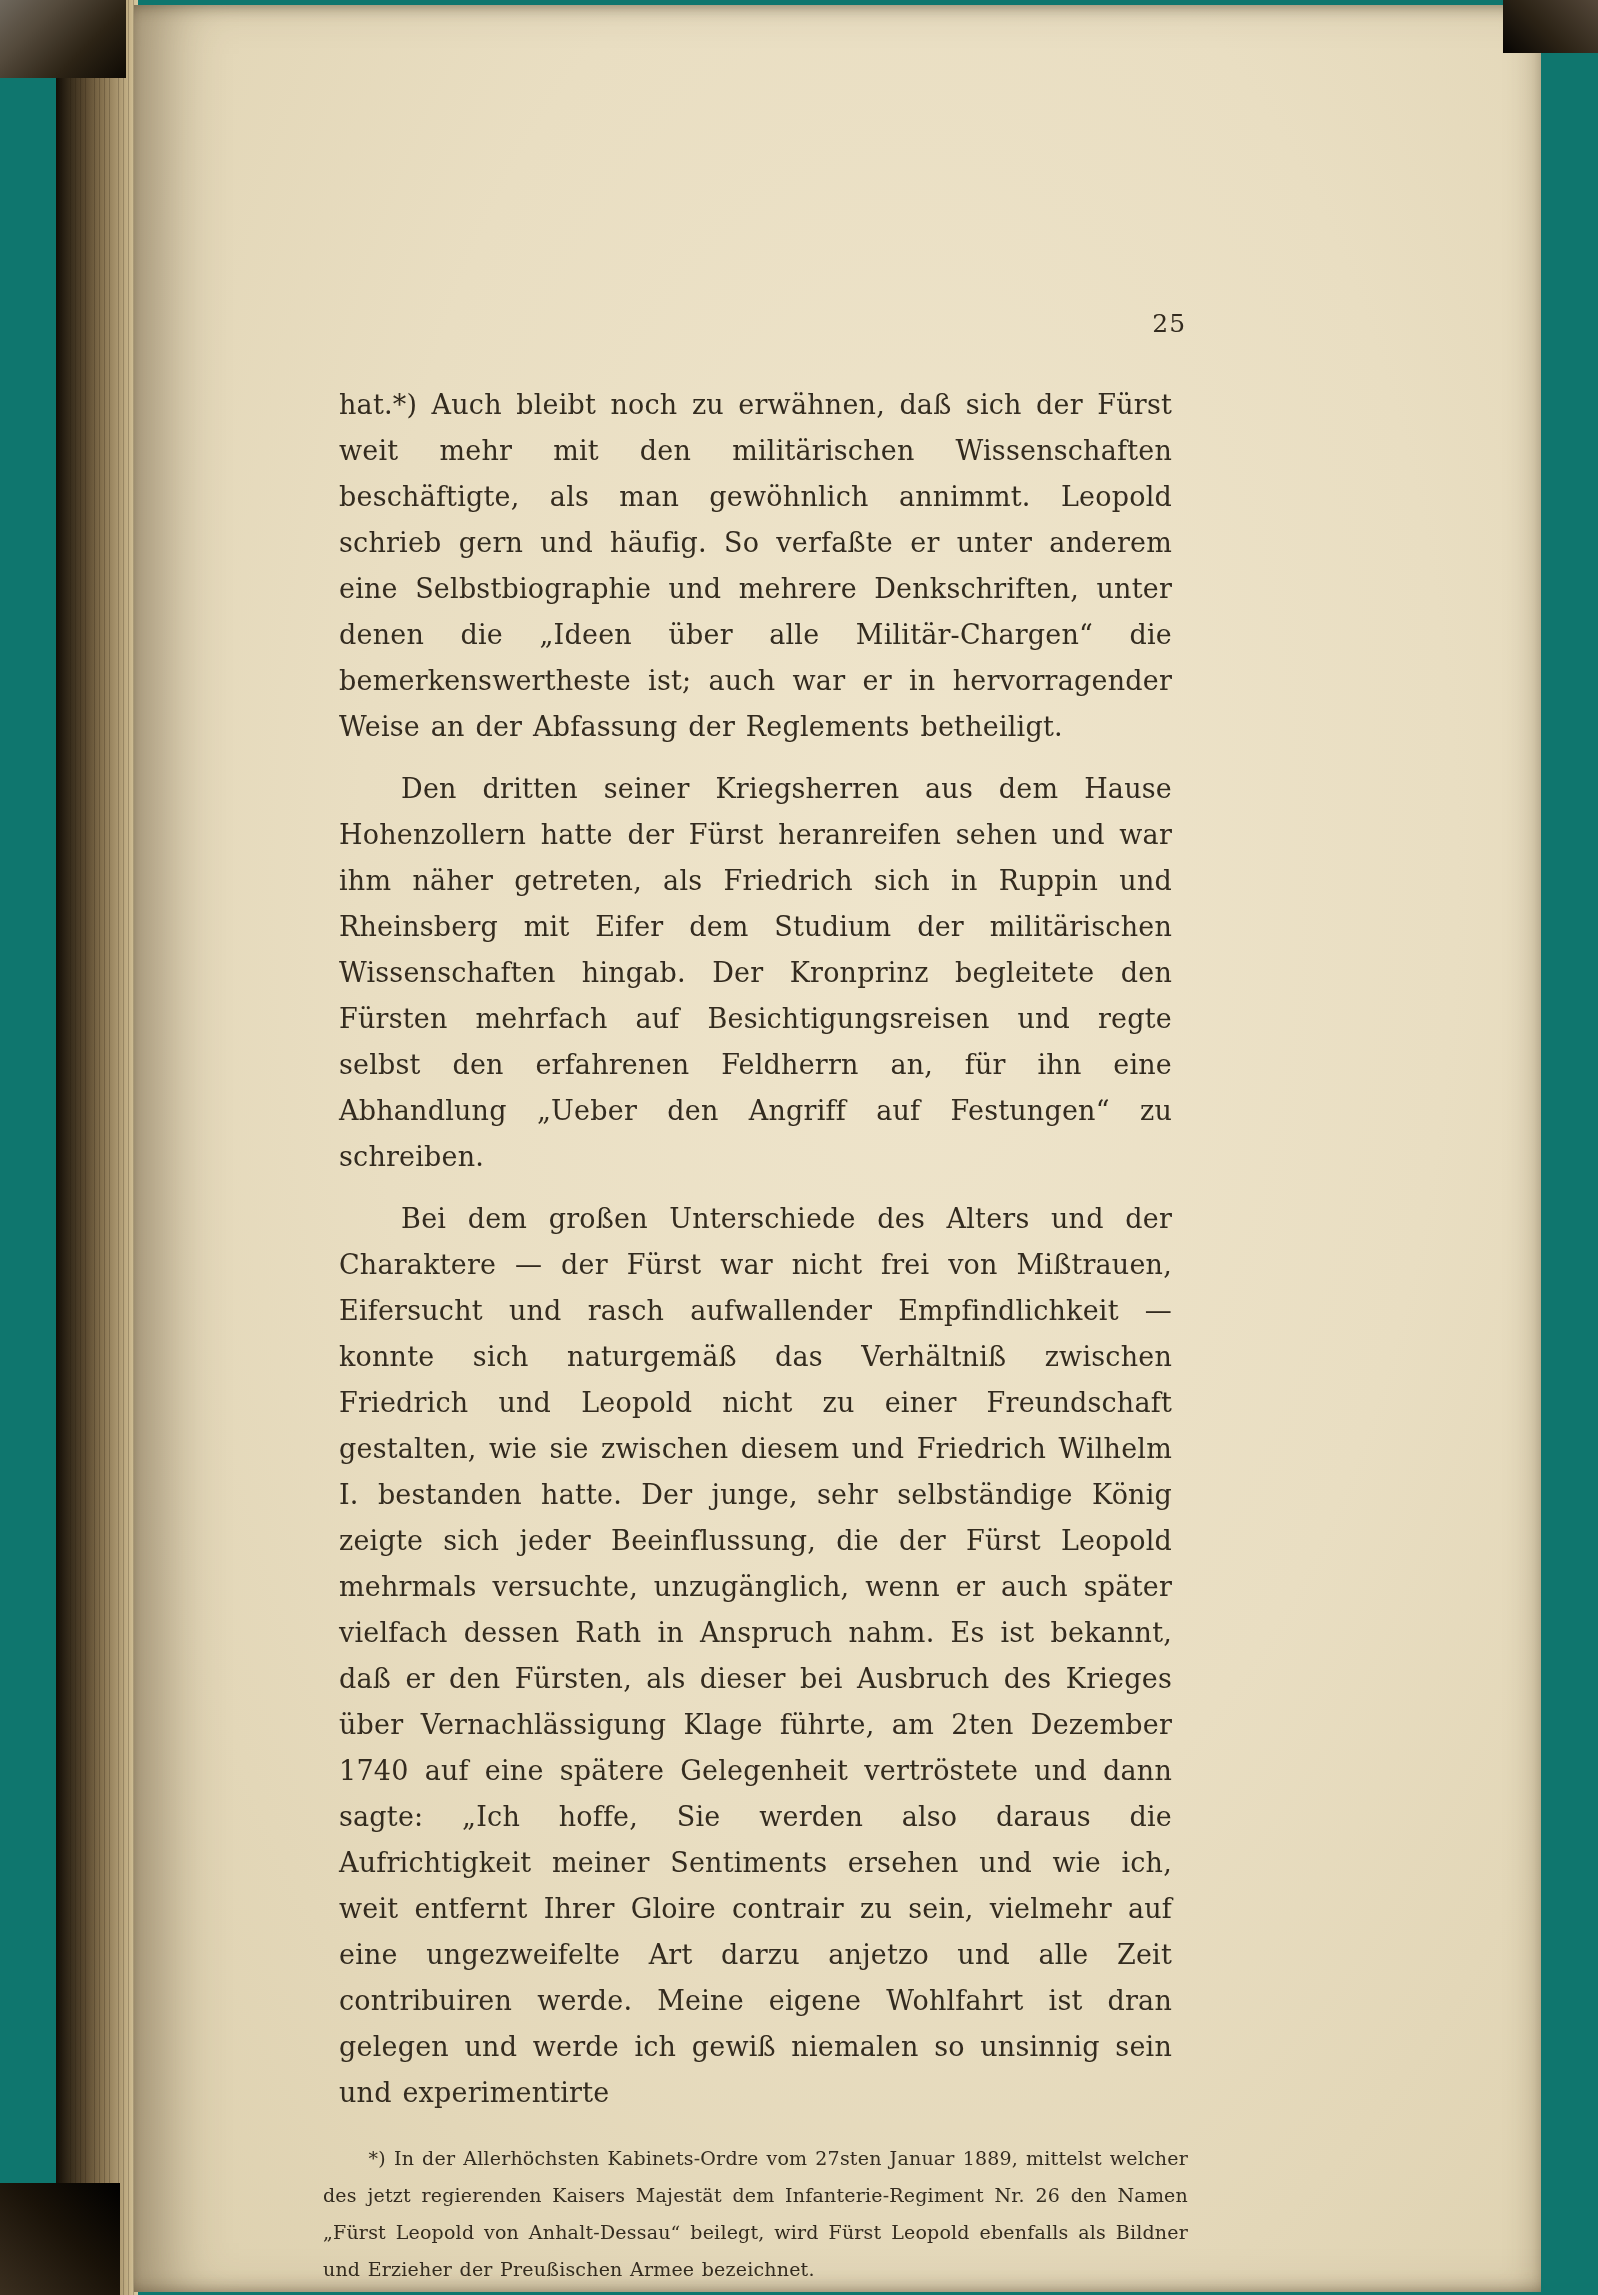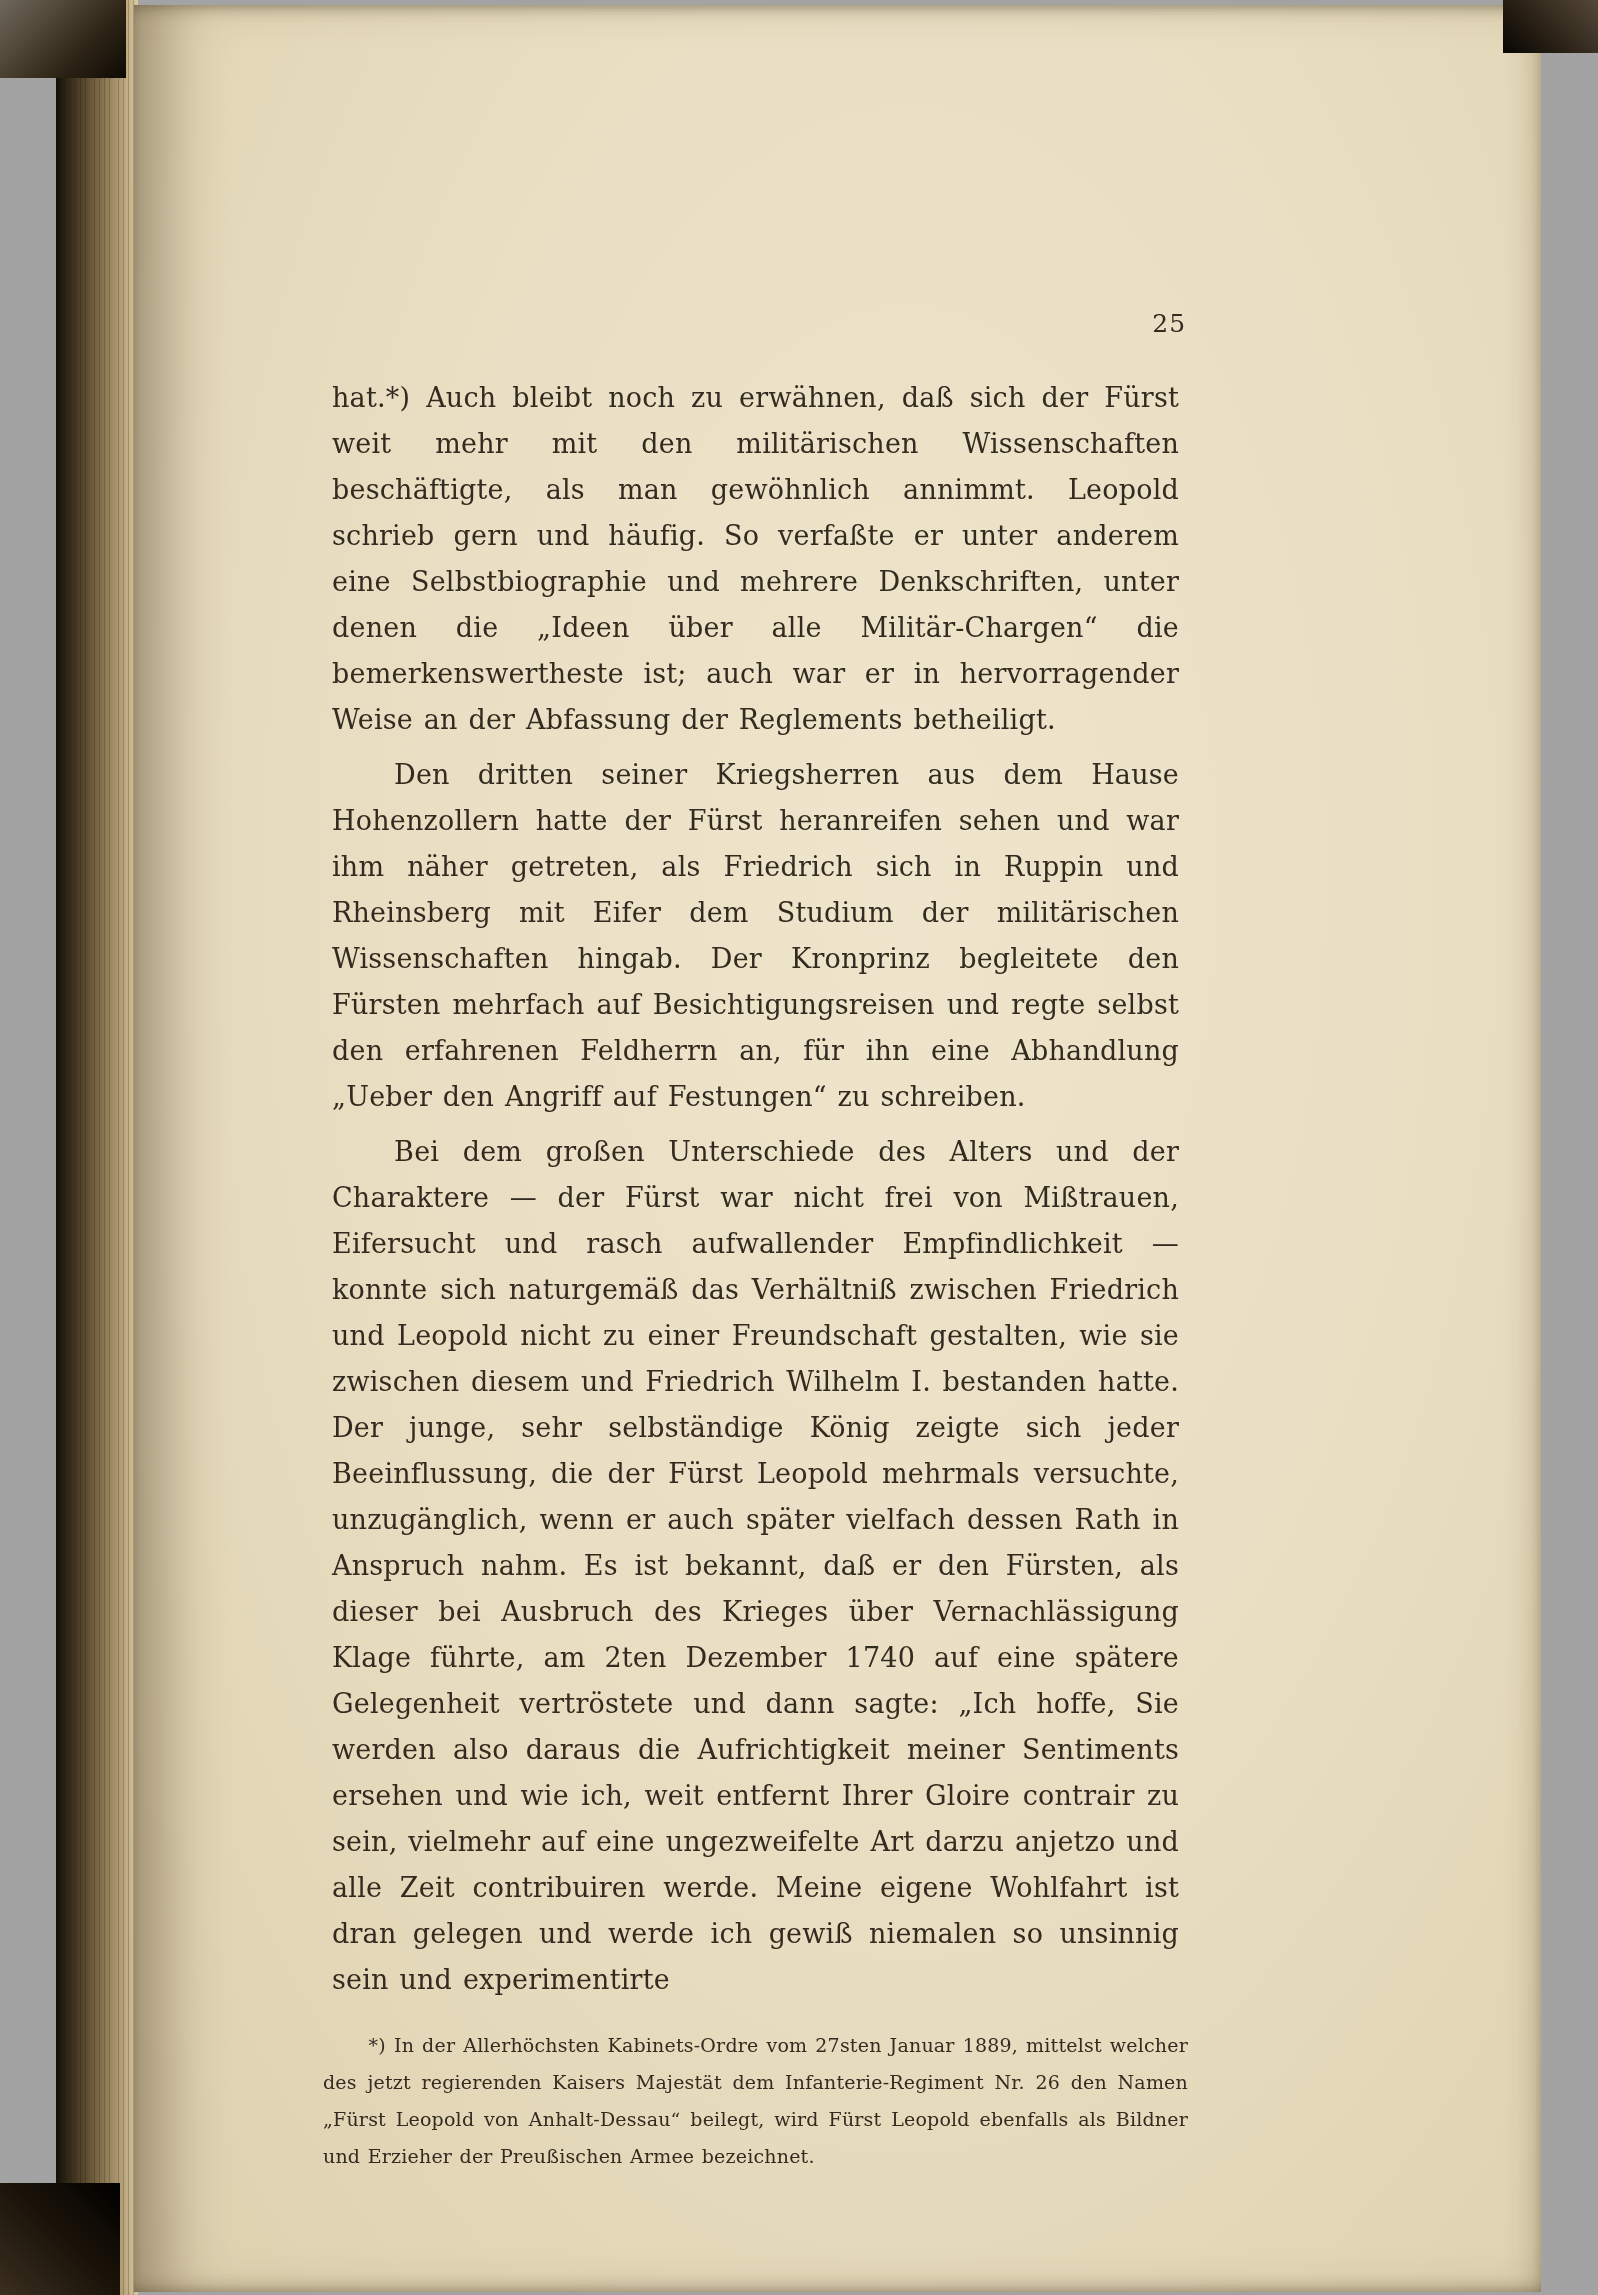--- a/index.html
+++ b/index.html
@@ -2,21 +2,21 @@
 <html lang="de" style="font-size:12.8px"><head>
 <meta charset="utf-8">
 <style>
   html, body { margin:0; padding:0; background:#050403; }
 
   .viewport {
     position:relative;
     width:1599px;
     height:2295px;
     overflow:hidden;
-    background:#a3a3a3;
+    background:#0f766e;
     font-family:"DejaVu Serif", serif;
   }
 
   
   .page-stack {
     position:absolute;
     left:56px; top:0; bottom:0;
     width:82px;
     background:
       repeating-linear-gradient(90deg, rgba(30,20,8,0.22) 0 0.8px, rgba(255,255,255,0) 0.8px 4.8px),
@@ -71,21 +71,21 @@
     letter-spacing:1.2px;
   }
 
   .text-block {
     position:absolute;
     top:361px;
     left:0; right:0;
   }
 
   .para {
-    margin:9px;
+    margin:16px;
     font-size:27px;
     line-height:46px;
     text-align:justify;
     letter-spacing:0.2px;
     word-spacing:2px;
     text-indent:2.3em;
   }
   .para.no-indent { text-indent:0; }
 
   .footnote {

